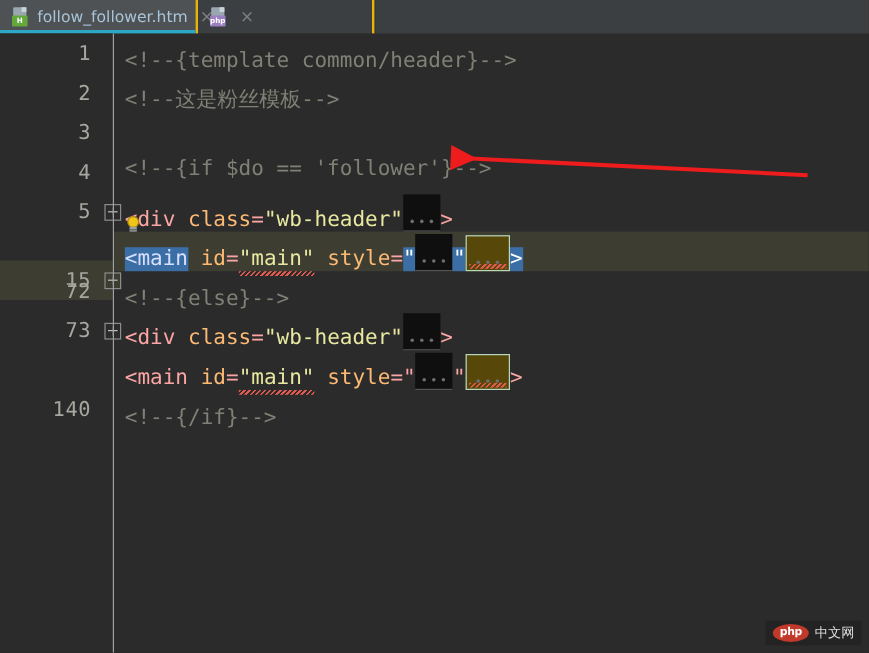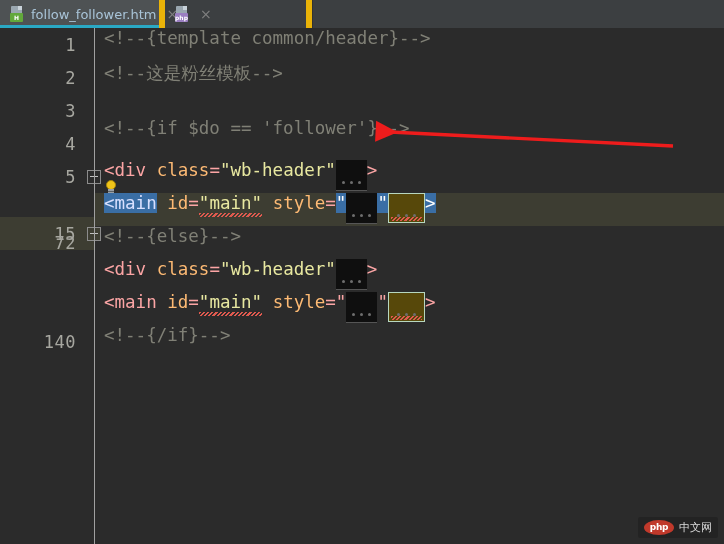--- a/index.html
+++ b/index.html
@@ -28,21 +28,21 @@
   .tab {
     position: relative;
     display: flex; align-items: center;
     gap: 6px;
     padding: 0 8px 0 10px;
     height: 28px;
     font-family: "DejaVu Sans", sans-serif;
     font-size: 13px;
     color: #9fb4c7;
     cursor: default;
-    border-right: 6px solid #eab308;
+    border-right: 2px solid #eab308;
   }
   .tab.active {
     background: #4e5254;
   }
   .tab.active .tab-underline {
     position: absolute; left: 0; bottom: 0;
     width: 100%; height: 3px;
     background: #2aa8c4;
   }
   .tab-label { white-space: nowrap; }
@@ -136,21 +136,21 @@
   }
 
   
   .codearea {
     position: absolute; left: 95px; top: 0;
     width: 629px; height: 516px;
   }
   .row {
     position: absolute; left: 0;
     width: 629px; height: 33px;
-    display: flex; align-items: flex-start;
+    display: flex; align-items: flex-end;
     padding-left: 9px;
     font-family: "DejaVu Sans Mono", monospace;
     font-size: 17.5px;
     white-space: pre;
   }
   .row.current { background: #3d3d32; }
 
   .cmt   { color: #808076; }
   .punct { color: #fca5a5; }
   .attr  { color: #fdba74; }
@@ -304,20 +304,24 @@
         <span class="lineno">5</span>
         <span class="foldbox"></span>
       </div>
       <div class="gutter-line current" style="top:165px;">
         <span class="lineno">15</span>
         <span class="foldbox"></span>
       </div>
       <div class="gutter-line" style="top:198px;">
         <span class="lineno">72</span>
       </div>
+      <div class="gutter-line" style="top:231px;">
+        <span class="lineno">73</span>
+        <span class="foldbox"></span>
+      </div>
       <div class="gutter-line" style="top:297px;padding-left:10px;">
         <span class="lineno">140</span>
       </div>
     </div>
 
     <div class="foldrail"></div>
 
     <div class="codearea">
 
       <div class="row" style="top:0px;">

